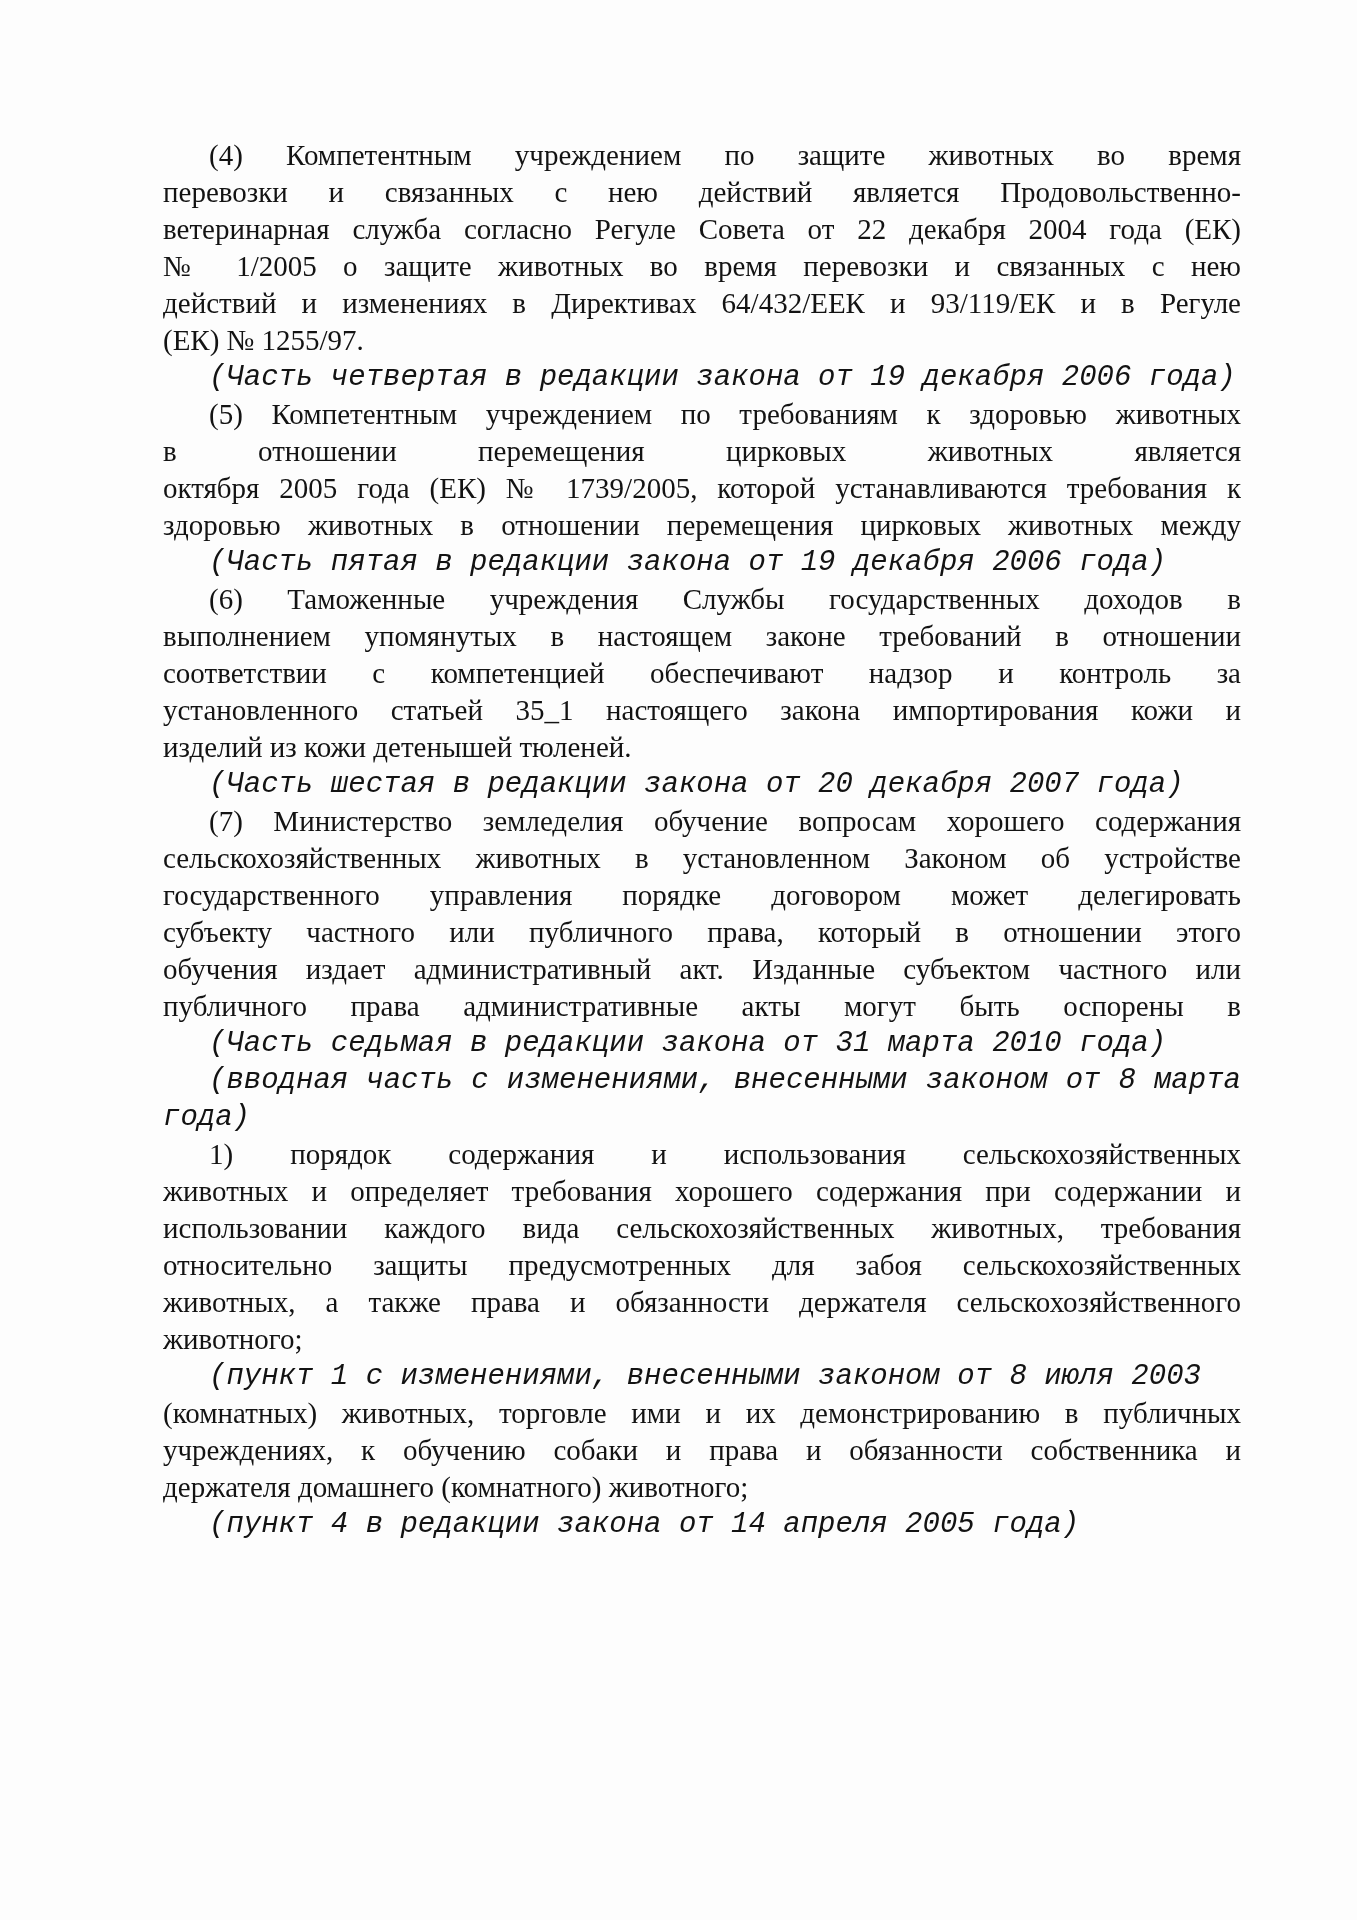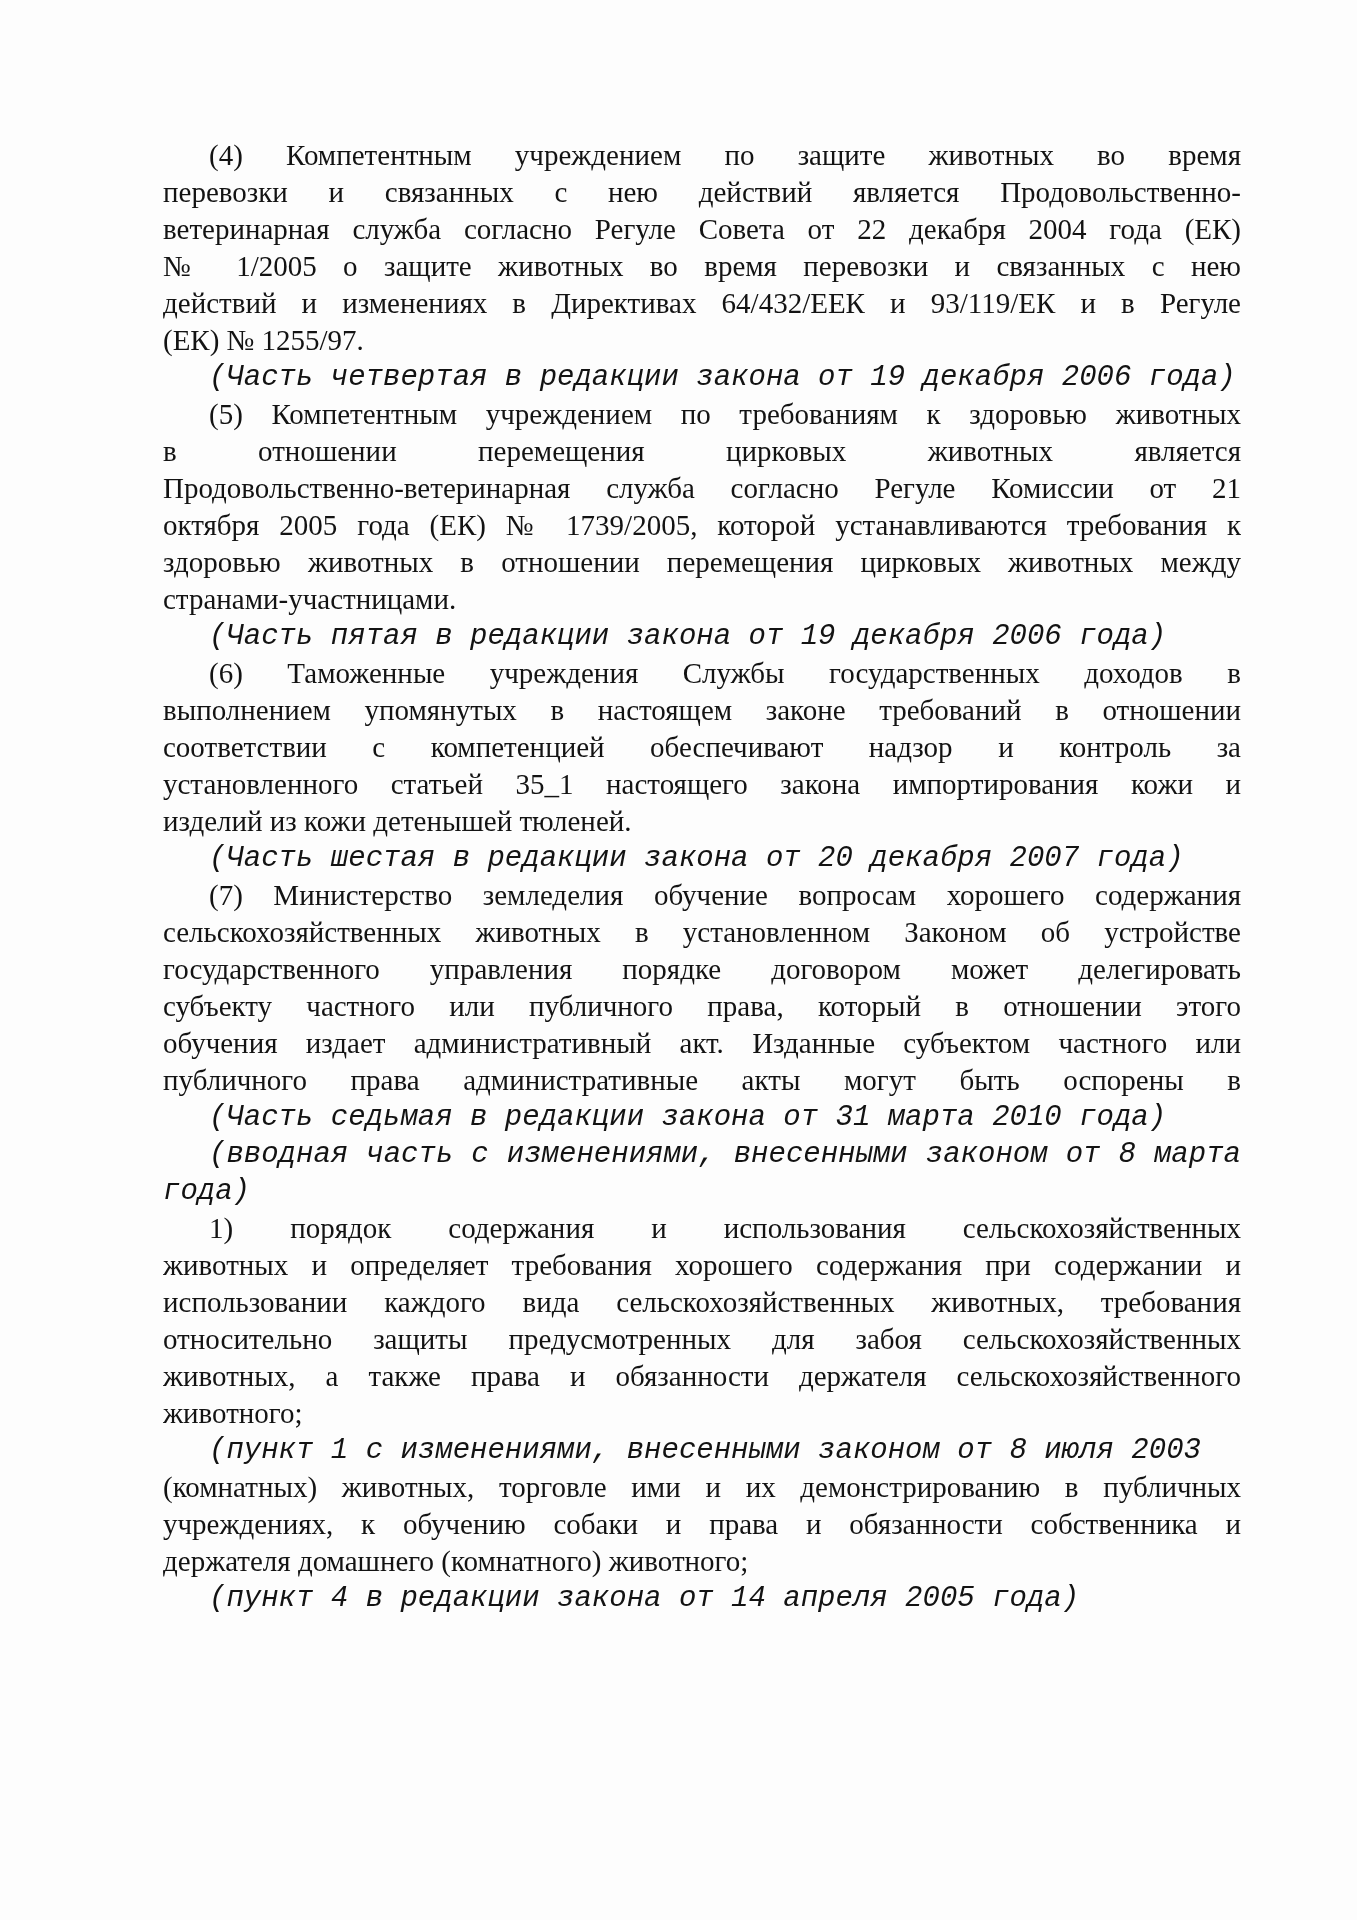--- a/index.html
+++ b/index.html
@@ -57,24 +57,22 @@
         <div class="line just">№ 1/2005 о защите животных во время перевозки и связанных с нею</div>
         <div class="line just">действий и изменениях в Директивах 64/432/ЕЕК и 93/119/ЕК и в Регуле</div>
         <div class="line">(ЕК) № 1255/97.</div>
       </div>
       <div>
         <div class="line indent amend">(Часть четвертая в  редакции закона от 19 декабря 2006 года)</div>
       </div>
       <div>
         <div class="line indent just">(5) Компетентным учреждением по требованиям к здоровью животных</div>
         <div class="line just">в отношении перемещения цирковых животных является</div>
-        <div class="line just">Продовольственно-ветеринарная служба согласно Регуле Комиссии от 21</div>
         <div class="line just">октября 2005 года (ЕК) № 1739/2005, которой устанавливаются требования к</div>
         <div class="line just">здоровью животных в отношении перемещения цирковых животных между</div>
-        <div class="line">странами-участницами.</div>
       </div>
       <div>
         <div class="line indent amend">(Часть пятая в  редакции закона от 19 декабря 2006 года)</div>
       </div>
       <div>
         <div class="line indent just">(6) Таможенные учреждения Службы государственных доходов в</div>
         <div class="line just">выполнением упомянутых в настоящем законе требований в отношении</div>
         <div class="line just">соответствии с компетенцией обеспечивают надзор и контроль за</div>
         <div class="line just">установленного статьей 35_1 настоящего закона импортирования кожи и</div>
         <div class="line">изделий из кожи детенышей тюленей.</div>

